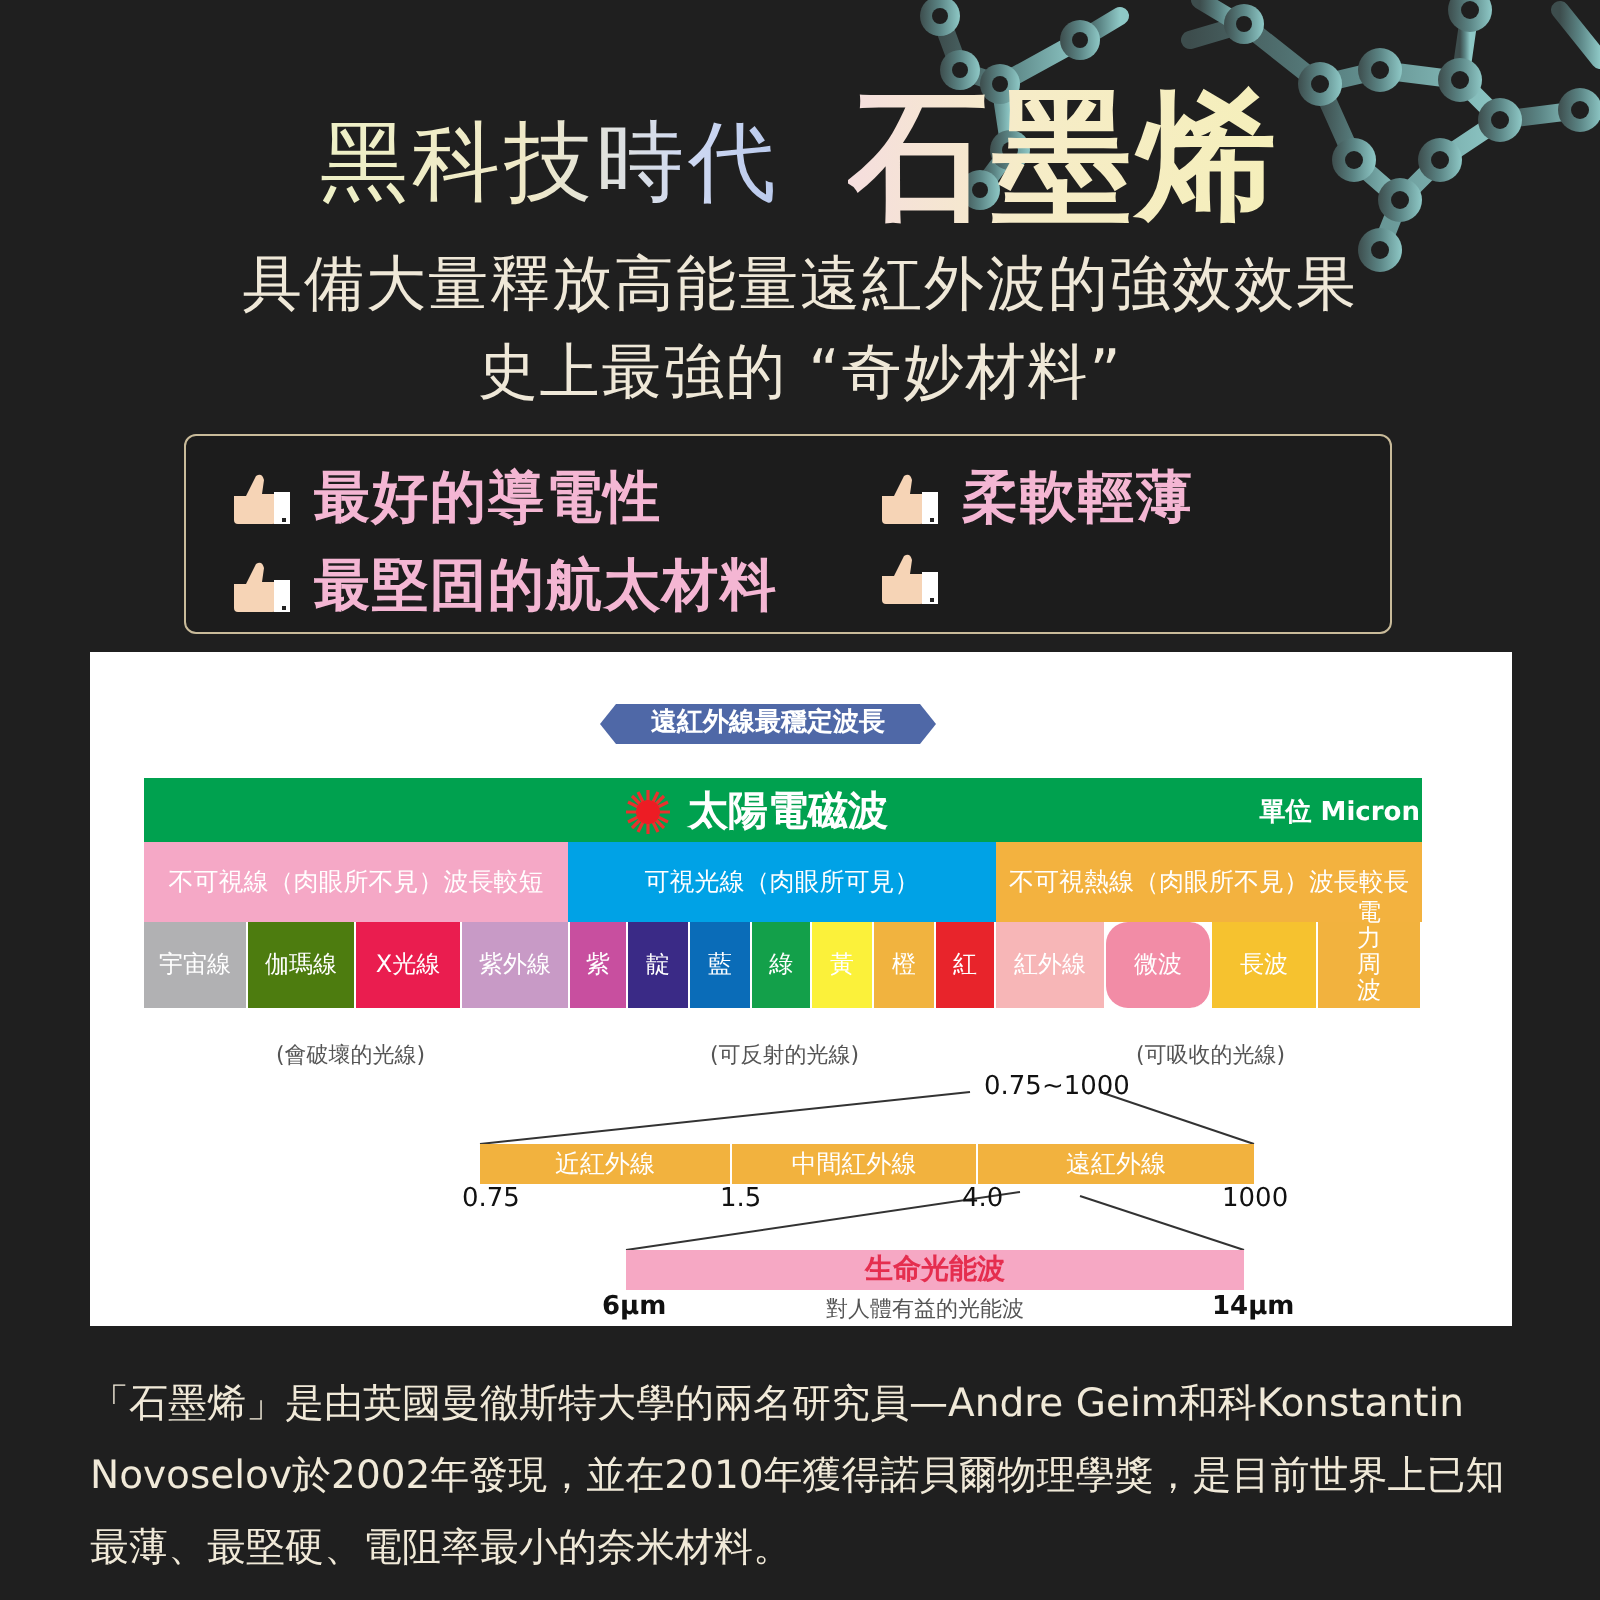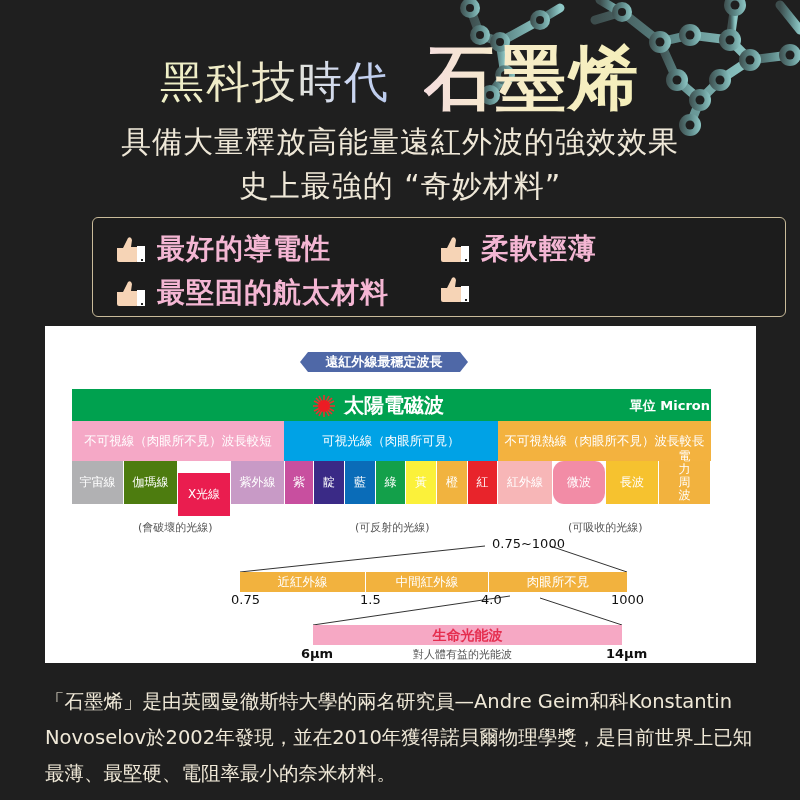--- a/index.html
+++ b/index.html
@@ -12,21 +12,21 @@
   .title-small { font-size: 44px; letter-spacing: 2px; line-height: 60px; padding-bottom: 6px;
     background: linear-gradient(90deg, #eef0c6 0%, #f0e9c8 45%, #cfd9f2 80%, #b9c9ec 100%);
     -webkit-background-clip: text; background-clip: text; color: transparent; }
   .title-big { font-size: 70px; font-weight: bold; line-height: 80px; letter-spacing: 2px;
     background: linear-gradient(90deg, #f5dede 0%, #f6ecc8 40%, #f5efba 100%);
     -webkit-background-clip: text; background-clip: text; color: transparent; }
 
   .subtitle1 { position: absolute; top: 122px; left: 0; width: 800px; text-align: center; font-size: 30px; color: #efe8d8; letter-spacing: 1px; }
   .subtitle2 { position: absolute; top: 166px; left: 0; width: 800px; text-align: center; font-size: 30px; color: #efe8d8; letter-spacing: 1px; }
 
-  .features { position: absolute; left: 92px; top: 217px; width: 694px; height: 100px; border: 1.5px solid #c9bb9a; border-radius: 6px; background: #1c1c1c; }
+  .features { position: absolute; left: 92px; top: 217px; width: 604px; height: 100px; border: 1.5px solid #c9bb9a; border-radius: 6px; background: #1c1c1c; }
   .feature { position: absolute; display: flex; align-items: center; gap: 10px; font-size: 28px; font-weight: bold; color: #f4b6d3; letter-spacing: 1px; }
   .feature svg { width: 34px; height: 30px; flex: none; }
   .f0 { left: 20px; top: 12px; }
   .f1 { left: 20px; top: 56px; }
   .f2 { left: 344px; top: 12px; }
   .f3 { left: 344px; top: 56px; }
 
   .panel { position: absolute; left: 45px; top: 326px; width: 711px; height: 337px; background: #ffffff; }
 
   .tag { position: absolute; left: 300px; top: 352px; width: 168px; height: 20px; background: #4f68a7; color: #fff; font-size: 13px; font-weight: bold; text-align: center; line-height: 20px;
@@ -183,21 +183,21 @@
 <div class="green-title">太陽電磁波</div>
 <div class="unit">單位 Micron</div>
 
 <div class="cat cat0">不可視線（肉眼所不見）波長較短</div>
 <div class="cat cat1">可視光線（肉眼所可見）</div>
 <div class="cat cat2">不可視熱線（肉眼所不見）波長較長</div>
 
 <div id="bands">
     <div class="band" style="left: 72px; width: 52px; background: rgb(177, 177, 179);">宇宙線</div>
     <div class="band" style="left: 124px; width: 54px; background: #4d7c0f;">伽瑪線</div>
-    <div class="band" style="left: 178px; width: 53px; background: rgb(234, 29, 79); margin-top: 12px;">X光線</div>
+    <div class="band" style="left: 178px; width: 53px; background: rgb(234, 29, 79);">X光線</div>
     <div class="band" style="left: 231px; width: 54px; background: rgb(200, 154, 198);">紫外線</div>
     <div class="band" style="left: 285px; width: 29px; background: rgb(200, 79, 159);">紫</div>
     <div class="band" style="left: 314px; width: 31px; background: rgb(58, 42, 134);">靛</div>
     <div class="band" style="left: 345px; width: 31px; background: rgb(10, 108, 184);">藍</div>
     <div class="band" style="left: 376px; width: 30px; background: rgb(19, 160, 74);">綠</div>
     <div class="band" style="left: 406px; width: 31px; background: rgb(251, 241, 58);">黃</div>
     <div class="band" style="left: 437px; width: 31px; background: rgb(241, 179, 63);">橙</div>
     <div class="band" style="left: 468px; width: 30px; background: rgb(232, 36, 43);">紅</div>
     <div class="band" style="left: 498px; width: 55px; background: rgb(247, 182, 183);">紅外線</div>
     <div class="band" style="left: 553px; width: 53px; background: rgb(242, 140, 166); border-radius: 11px;">微波</div>
@@ -215,21 +215,21 @@
     <line x1="550" y1="546" x2="627" y2="572"></line>
     <line x1="313" y1="625" x2="510" y2="596"></line>
     <line x1="540" y1="598" x2="622" y2="625"></line>
   </g>
 </svg>
 
 <div class="range-label">0.75~1000</div>
 <div class="ir-bar">
   <div class="ir-seg" style="width:126px">近紅外線</div>
   <div class="ir-seg" style="width:123px">中間紅外線</div>
-  <div class="ir-seg" style="width:138px;border-right:none">肉眼所不見</div>
+  <div class="ir-seg" style="width:138px;border-right:none">遠紅外線</div>
 </div>
 <div class="tick" style="left:231px">0.75</div>
 <div class="tick" style="left:360px">1.5</div>
 <div class="tick" style="left:481px">4.0</div>
 <div class="tick" style="left:611px">1000</div>
 
 <div class="life-bar">生命光能波</div>
 <div class="life-tick" style="left:301px">6μm</div>
 <div class="life-tick" style="left:606px">14μm</div>
 <div class="life-note">對人體有益的光能波</div>

